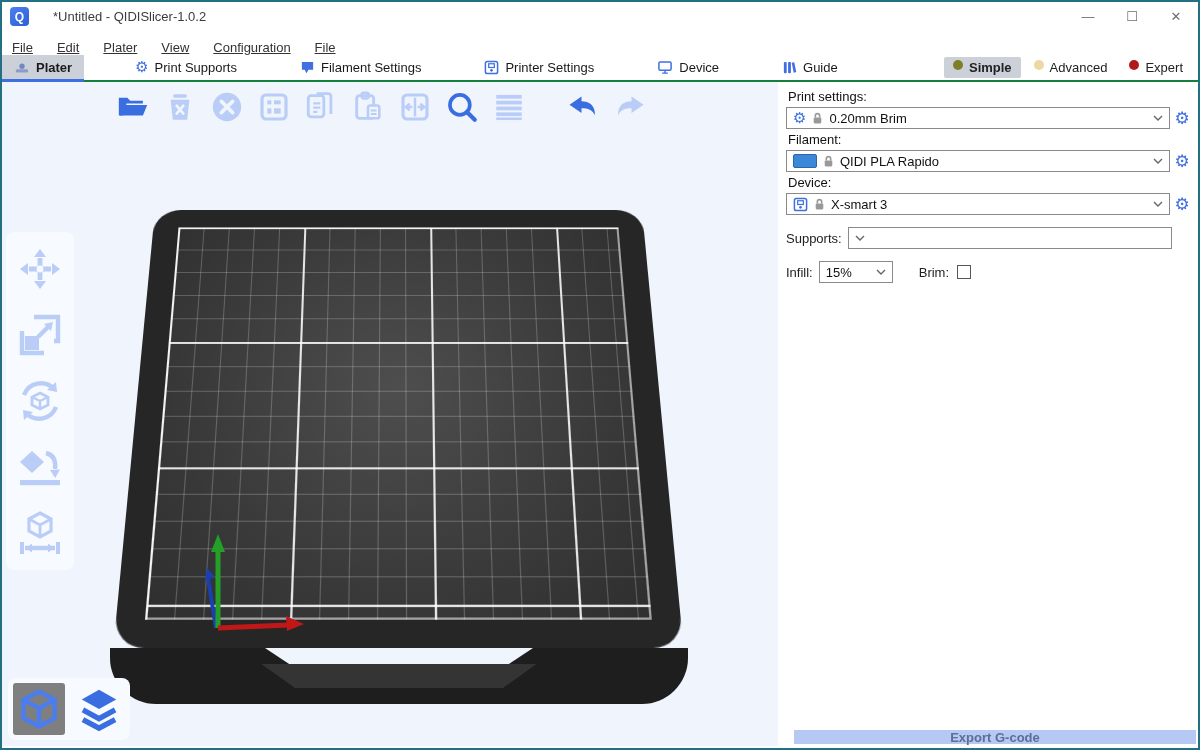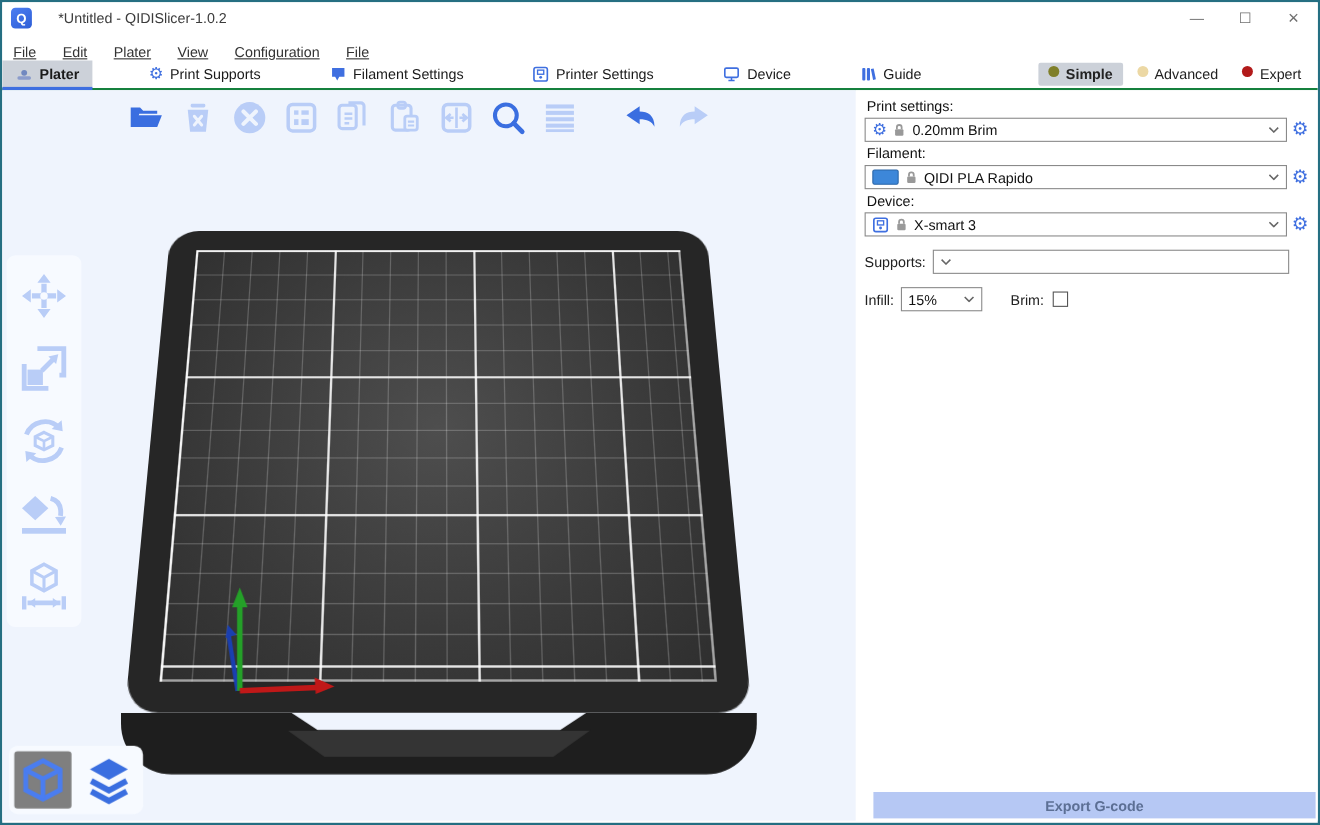--- a/index.html
+++ b/index.html
@@ -80,21 +80,21 @@
   .gear-btn { width:24px; display:flex; justify-content:center; font-size:17px; }
   .combo .gear-glyph { font-size:15px; }
   .swatch { width:24px; height:14px; border-radius:2px; flex:0 0 auto; }
   .inline-row { display:flex; align-items:center; margin-top:12px; }
   .inline-row .lbl { margin-right:6px; }
   .supports-combo { flex:1; margin-right:22px; }
   .supports-combo .text { padding-left:12px; }
   .infill-combo { flex:0 0 74px; }
   .brim-lbl { margin-left:26px; margin-right:8px; }
   .checkbox { width:14px; height:14px; border:1px solid #555; background:#fff; }
-  .export-btn { position:absolute; left:16px; right:2px; bottom:2px; height:24px; display:flex; align-items:center; justify-content:center;
+  .export-btn { position:absolute; left:16px; right:2px; bottom:2px; height:14px; display:flex; align-items:center; justify-content:center;
                 font-weight:bold; }
 </style>
 </head>
 <body>
 
 <div class="window">
 
   <div class="titlebar">
     <span class="app-icon">Q</span>
     <span class="title">*Untitled - QIDISlicer-1.0.2</span>

